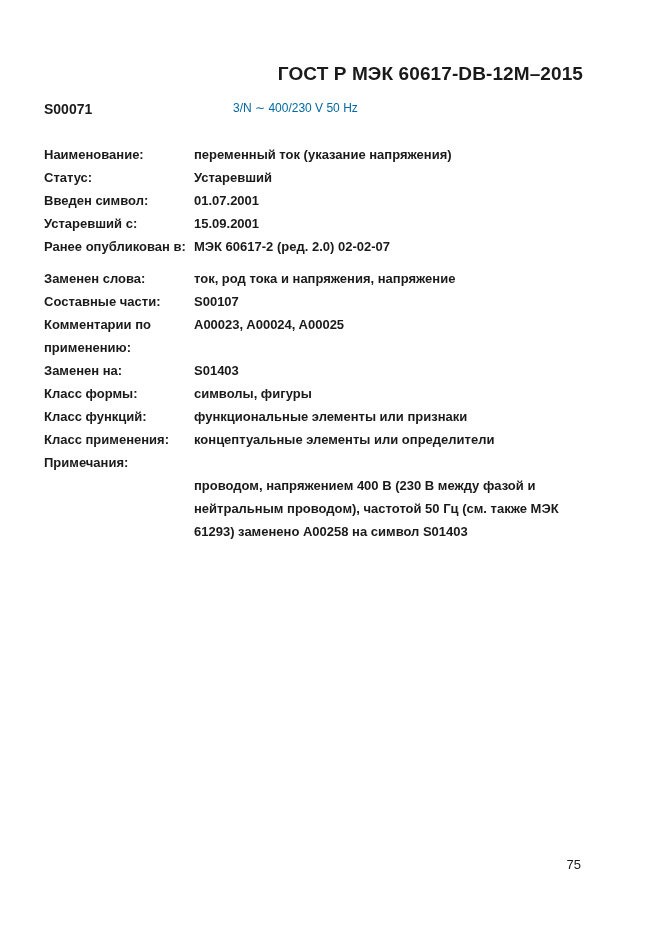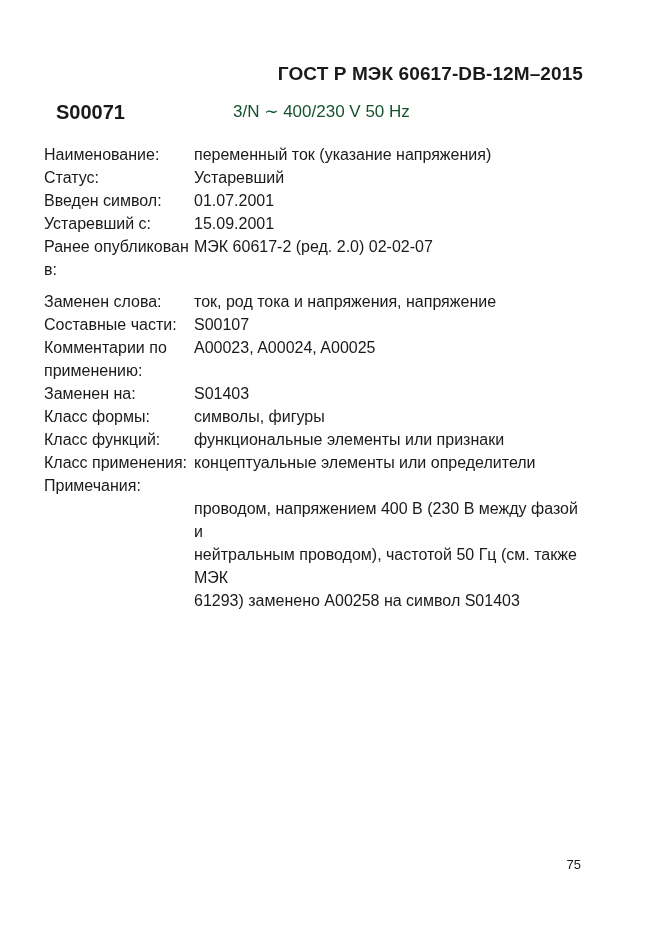--- a/index.html
+++ b/index.html
@@ -6,29 +6,30 @@
     body {
       width: 661px; height: 936px; position: relative; overflow: hidden;
       font-family: "Liberation Sans", sans-serif; color: #1a1a1a;
     }
     .header-std {
       position: absolute; right: 78px; top: 63px;
       font-size: 19px; font-weight: bold; letter-spacing: 0.1px;
     }
     .symbol-id {
       position: absolute; left: 44px; top: 101px;
-      font-size: 20px; font-weight: bold; margin-left: 12px;
+      font-size: 14px; font-weight: bold;
     }
     .symbol-graphic {
       position: absolute; left: 233px; top: 101px;
-      font-size: 17px; color: #14532d;
+      font-size: 12px; color: #0369a1;
     }
     .rows {
       position: absolute; left: 44px; top: 143px; width: 540px;
-      font-size: 16px;
+      font-size: 13px;
+      font-weight: bold;
     }
     .row { display: flex; line-height: 23px; }
     .row .lbl { width: 150px; flex: none; }
     .row .val { flex: 1; }
     .gap { height: 9px; }
     .page-num {
       position: absolute; right: 80px; top: 857px; font-size: 13px; text-align: right;
     }
   </style>
 </head>

